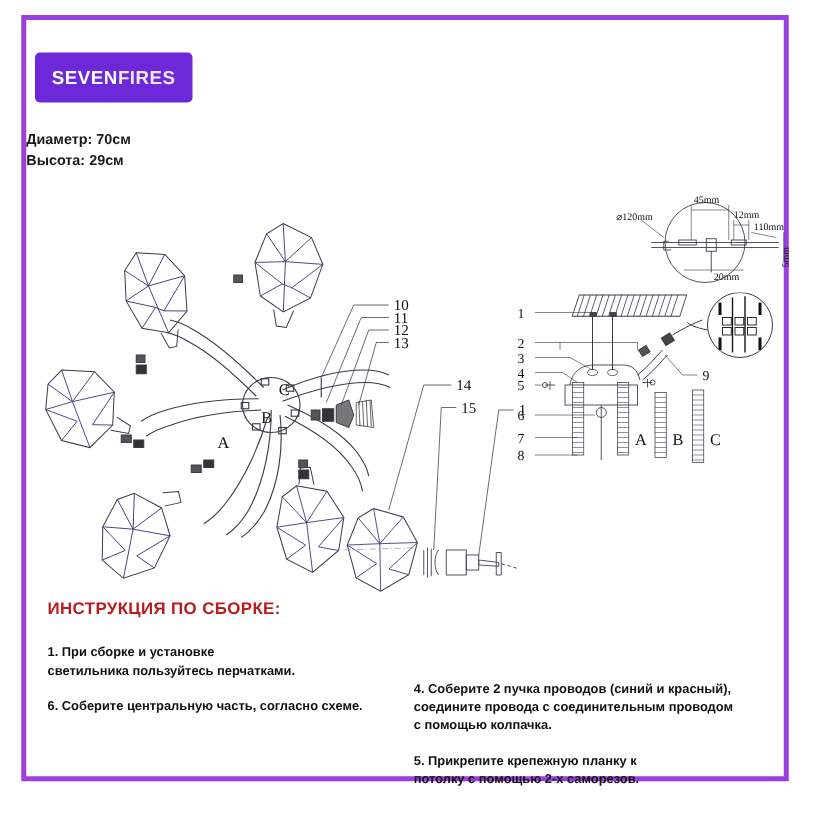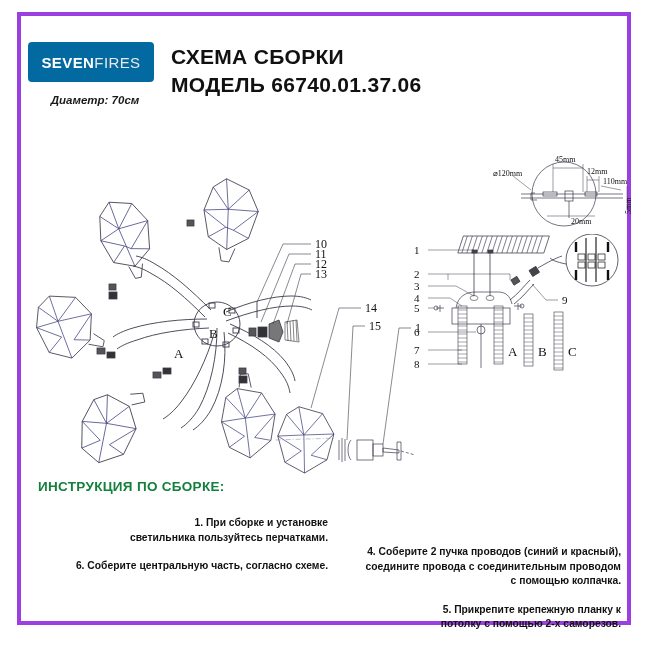--- a/index.html
+++ b/index.html
@@ -1,35 +1,35 @@
 <!DOCTYPE html>
 <html><head>
 <meta charset="utf-8">
 <style>
   html,body{margin:0;padding:0;background:#fff;}
   body{width:650px;height:650px;font-family:"Liberation Sans",sans-serif;overflow:hidden;}
   #sheet{position:absolute;left:17px;top:12px;width:614px;height:613px;border:4px solid #9B3FE0;background:#fff;box-sizing:border-box;}
   .inner{position:absolute;left:0;top:0;width:100%;height:100%;}
 
   
-  #logo{position:absolute;left:7px;top:26px;width:126px;height:40px;background:#0369a1;border-radius:4px;}
+  #logo{position:absolute;left:7px;top:26px;width:126px;height:40px;background:#6d28d9;border-radius:4px;}
   #logo .lt{position:absolute;left:0;top:0;width:100%;height:100%;display:flex;align-items:center;justify-content:center;
        font-size:15px;letter-spacing:.4px;white-space:nowrap;}
   #logo .b{color:#fff;font-weight:bold;}
-  #logo .l{color:#e9e9e9;font-weight:400;}
+  #logo .l{color:#e9e9e9;font-weight:700;}
 
   #title{position:absolute;left:150px;top:27px;width:440px;}
   #title div{font-size:21px;font-weight:bold;color:#111;letter-spacing:.3px;line-height:1.33;}
 
-  #dims{position:absolute;left:0px;top:76px;width:148px;text-align:center;font-style:italic;}
+  #dims{position:absolute;left:0px;top:88px;width:148px;text-align:left;}
   #dims div{font-size:11.5px;font-weight:bold;color:#1a1a1a;line-height:1.45;}
 
   
-  #instr-h{position:absolute;left:17px;top:463px;font-size:13.5px;font-weight:bold;color:#15803d;letter-spacing:.3px;}
-  .col{position:absolute;font-size:10.3px;font-weight:bold;color:#111;line-height:1.42;text-align:right;}
+  #instr-h{position:absolute;left:17px;top:463px;font-size:13.5px;font-weight:bold;color:#b91c1c;letter-spacing:.3px;}
+  .col{position:absolute;font-size:10.3px;font-weight:bold;color:#111;line-height:1.42;}
   #colL{left:17px;top:500px;width:290px;}
   #colR{left:310px;top:500px;width:290px;margin-top:29px;}
   .step{margin-bottom:14px;}
   .step:last-child{margin-bottom:0;}
 
   svg{display:block;}
   text{font-family:"Liberation Serif",serif;}
 </style>
 </head>
 <body>
@@ -37,27 +37,24 @@
 <div id="sheet">
  <div class="inner">
 
   <div id="logo">
     <div class="lt">
       <span class="b">SEVEN</span>
           <span class="l">FIRES</span>
     </div>
   </div>
 
-  <div id="title">
-    <div>СХЕМА СБОРКИ</div>
-    <div>МОДЕЛЬ 66740.01.37.06</div>
-  </div>
 
   <div id="dims">
     <div>Диаметр: 70см</div>
+    <div>Высота: 29см</div>
   </div>
 
   <svg id="main-drawing" style="position:absolute;left:0px;top:140px;" width="400" height="320" viewBox="0 0 400 320">
     <g fill="none" stroke="#3a3a4a" stroke-width="0.8">
 
       <g stroke-width="0.9">
         <path d="M196,172 C196,200 190,230 178,252 C172,262 166,268 160,272"></path>
         <path d="M203,176 C206,203 202,232 190,254 C184,264 178,270 172,274"></path>
         <path d="M209,168 C232,178 252,190 264,205 C270,213 273,219 274,225"></path>
         <path d="M207,177 C230,188 249,201 260,217 C266,225 268,231 269,237"></path>

